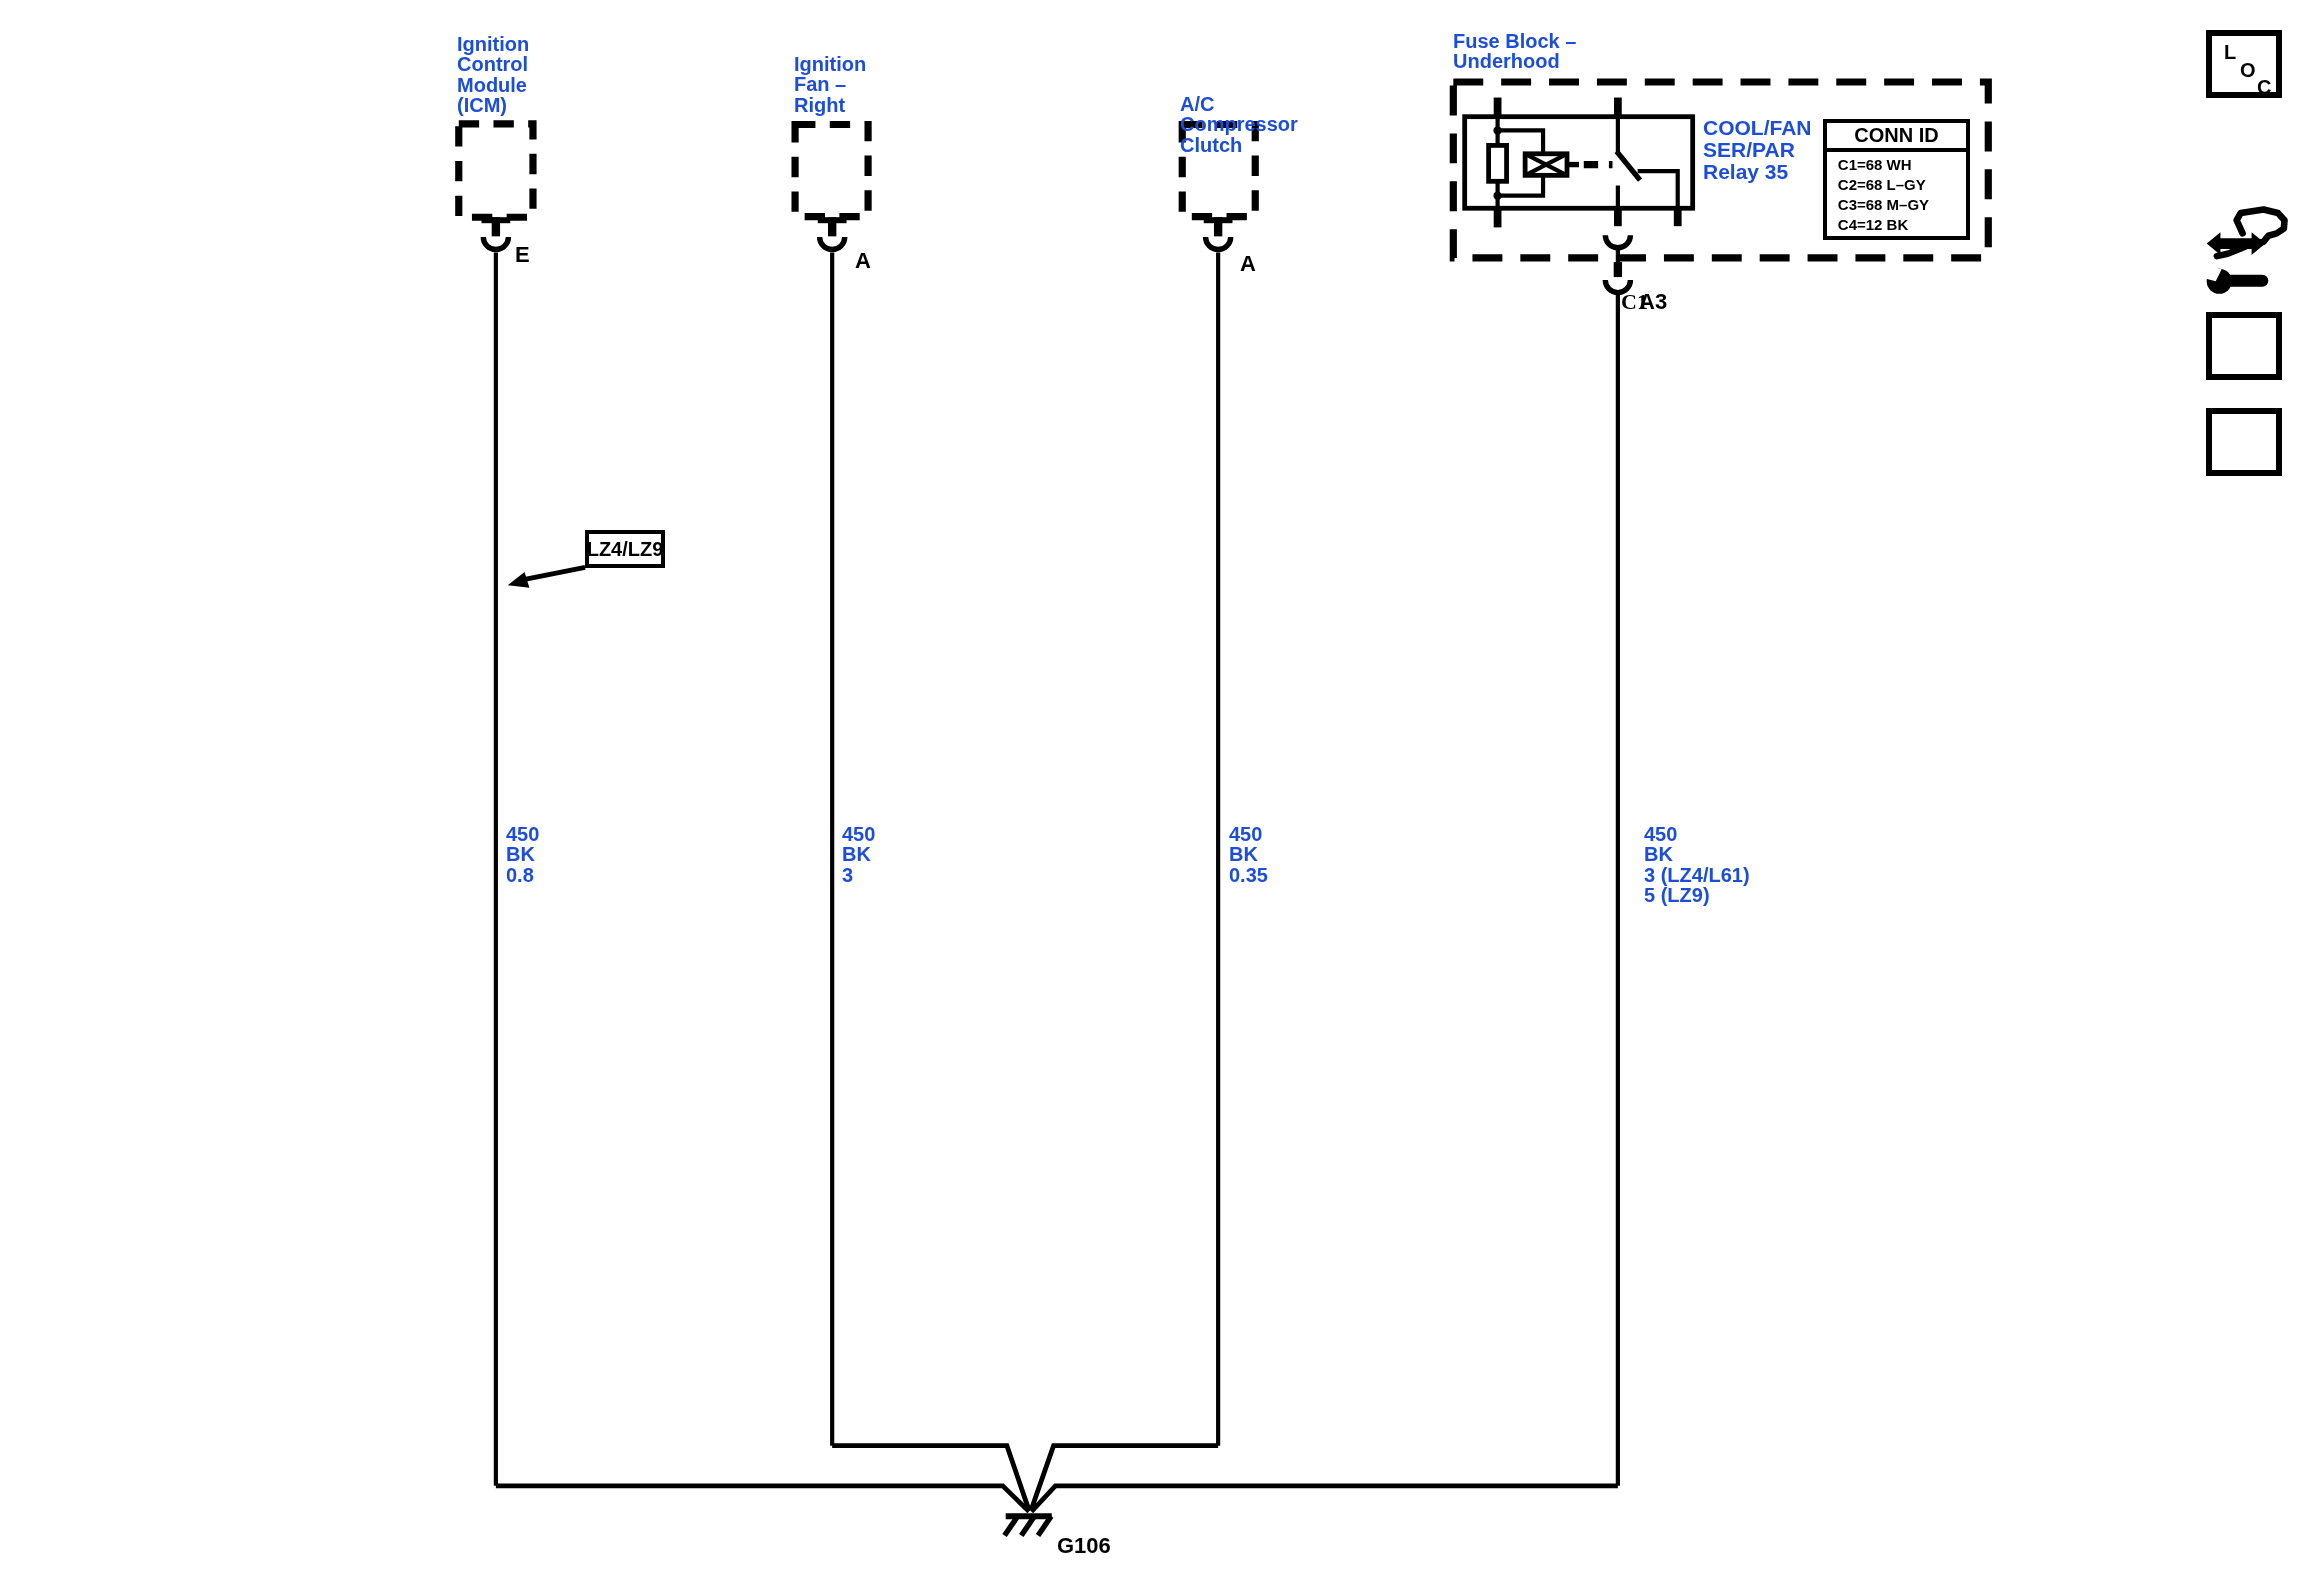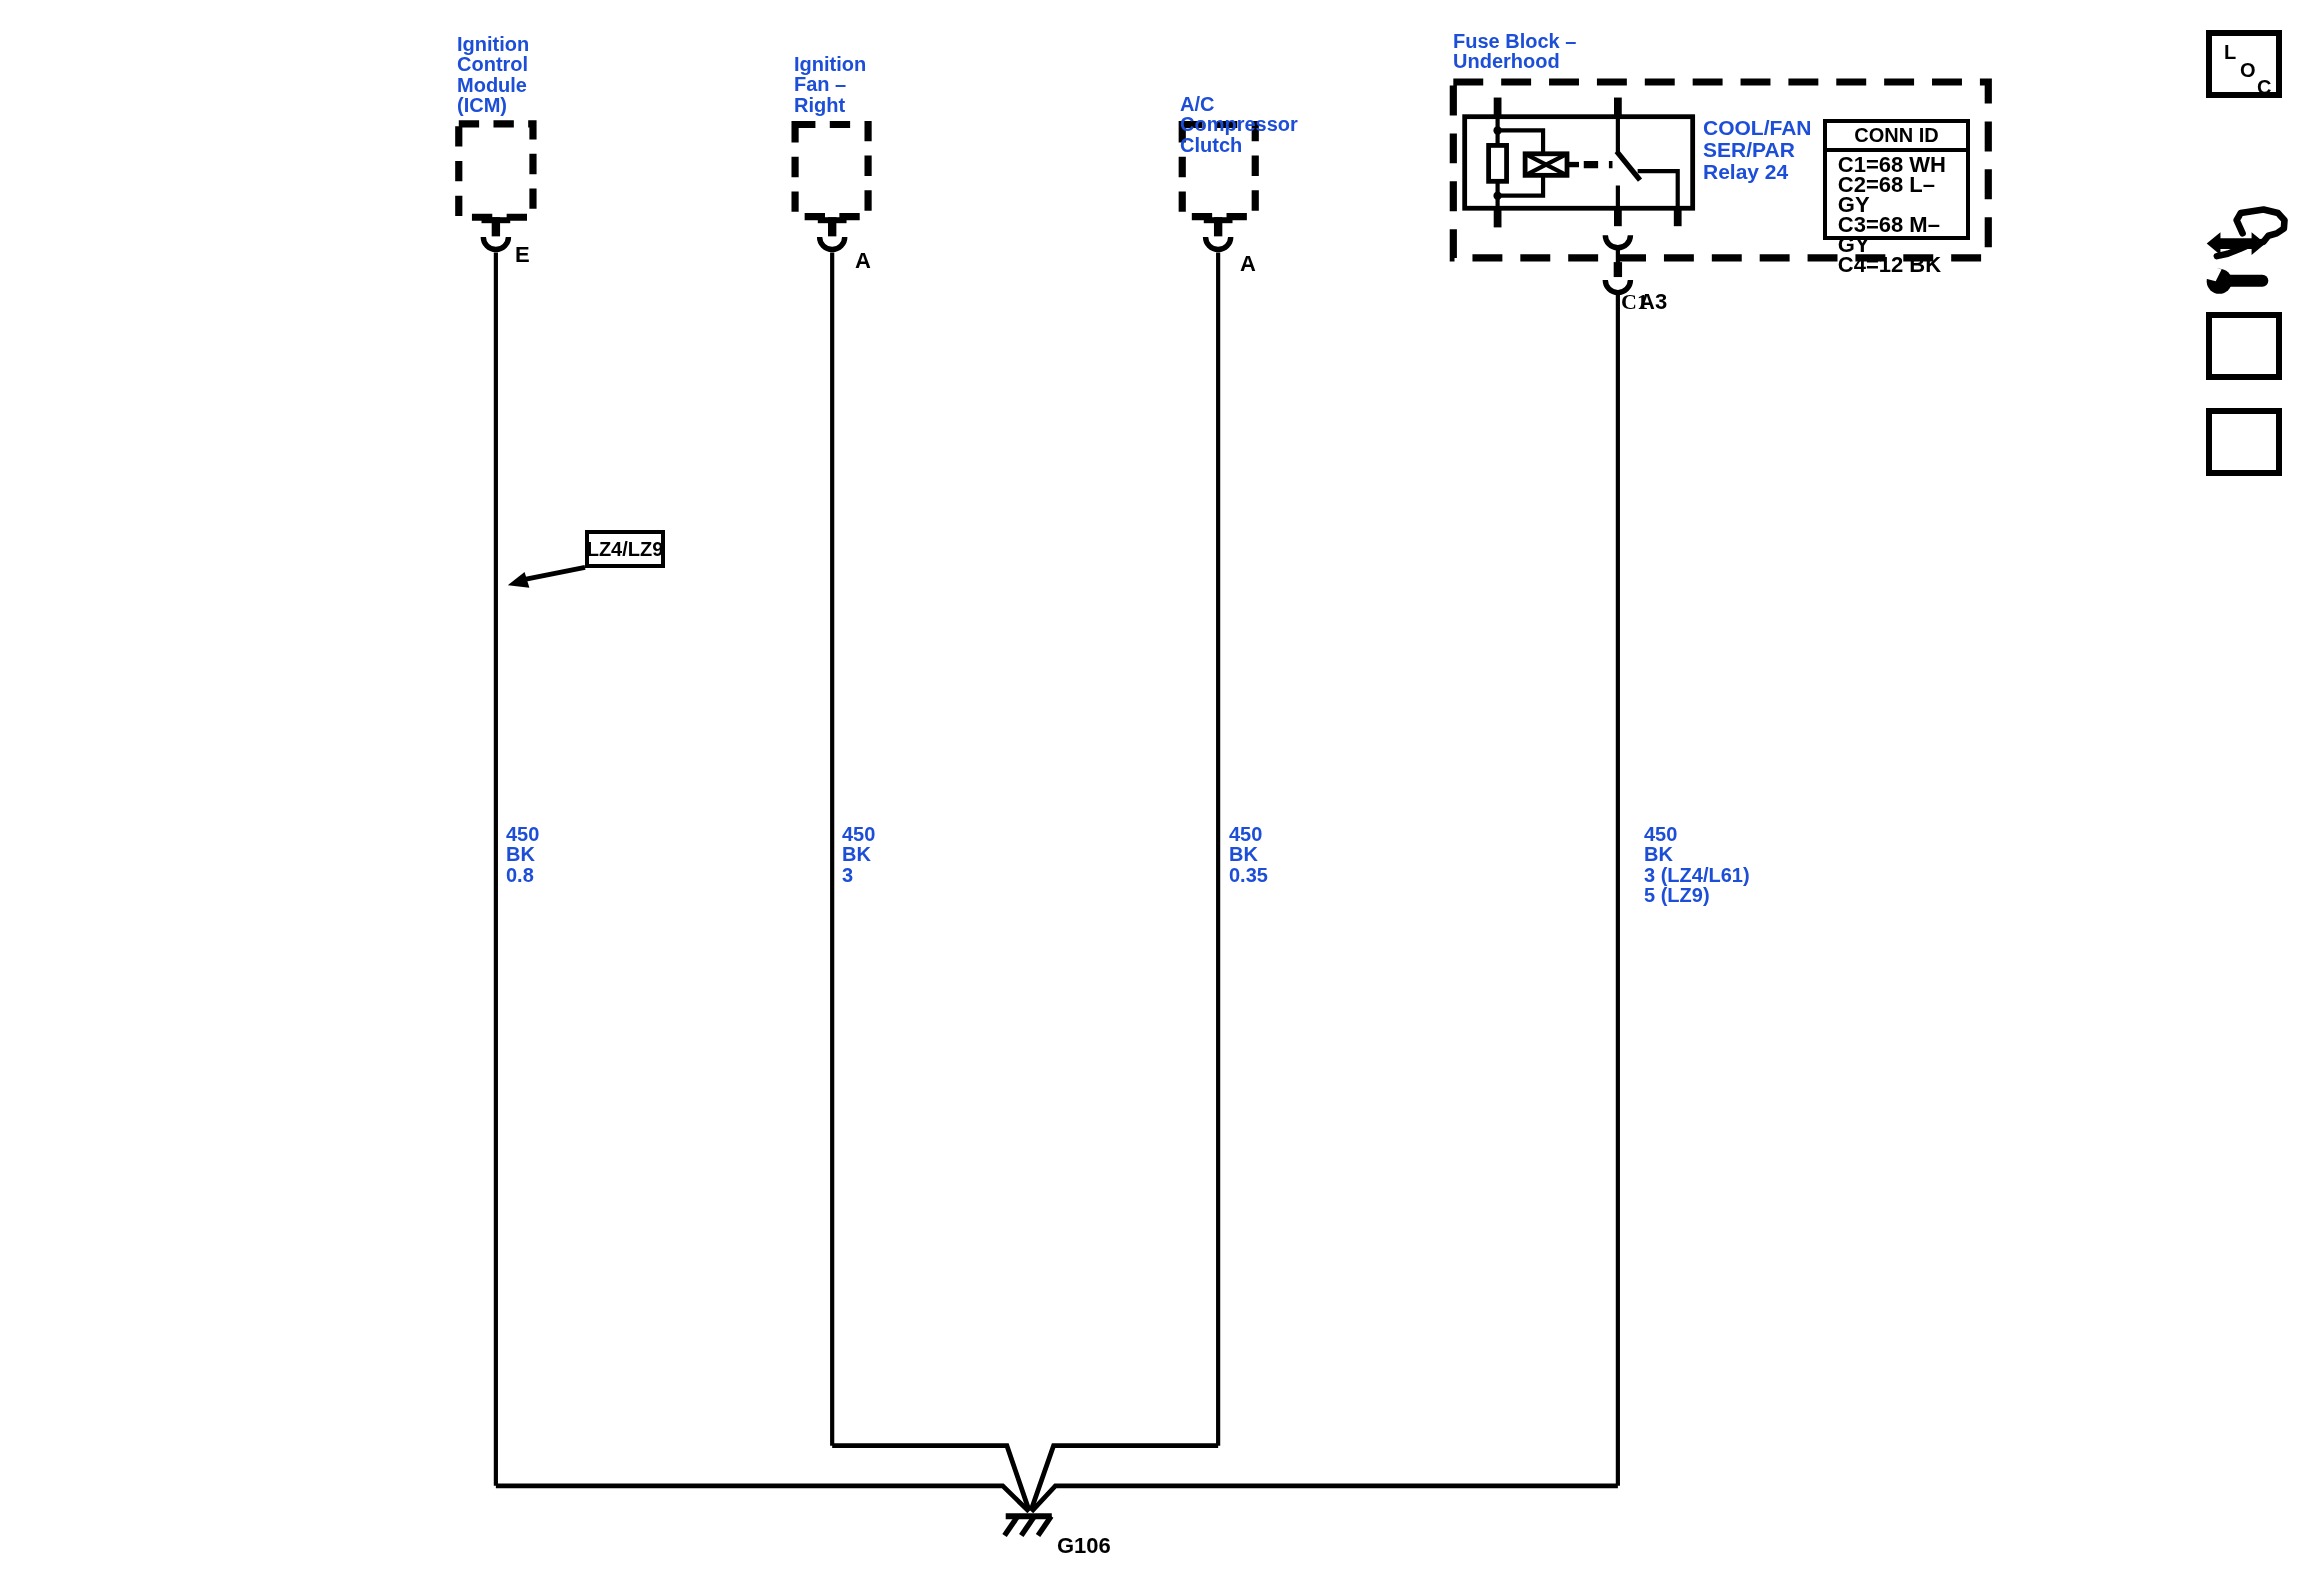--- a/index.html
+++ b/index.html
@@ -43,21 +43,21 @@
     background:#fff;
   }
   .conn-header{
     height:24.5px;
     border-bottom:4.8px solid #000;
     display:flex;align-items:center;justify-content:center;
     font-weight:bold;font-size:20px;
   }
   .conn-rows{
     padding:3.6px 0 0 10.8px;
-    font-weight:bold;font-size:22px;line-height:20px;
+    font-weight:bold;font-size:15px;line-height:20px;
     white-space:pre-line;
   }
   .nav-btn{
     position:absolute;
     width:76px;height:68px;
     border:6.6px solid #000;
     box-sizing:border-box;
     background:#fff;
     cursor:pointer;
   }
@@ -179,21 +179,21 @@
   <div class="lbl" style="left:794px;top:54px;">Ignition
 Fan –
 Right</div>
   <div class="lbl" style="left:1180px;top:62px;margin-top:32px;">A/C
 Compressor
 Clutch</div>
   <div class="lbl" style="left:1453px;top:31px;">Fuse Block –
 Underhood</div>
   <div class="lbl" style="left:1703px;top:117px;line-height:22px;font-size:21px;">COOL/FAN
 SER/PAR
-Relay 24</div>
+Relay 35</div>
 
   <div class="term" style="left:515px;top:244px;">E</div>
   <div class="term" style="left:855px;top:250px;">A</div>
   <div class="term" style="left:1240px;top:253px;">A</div>
   <div class="term" style="left:1621px;top:291px;font-family:Liberation Serif, serif;">C1</div>
   <div class="term" style="left:1639px;top:291px;">A3</div>
 
   <div class="lbl" style="left:506px;top:824px;">450
 BK
 0.8</div>

